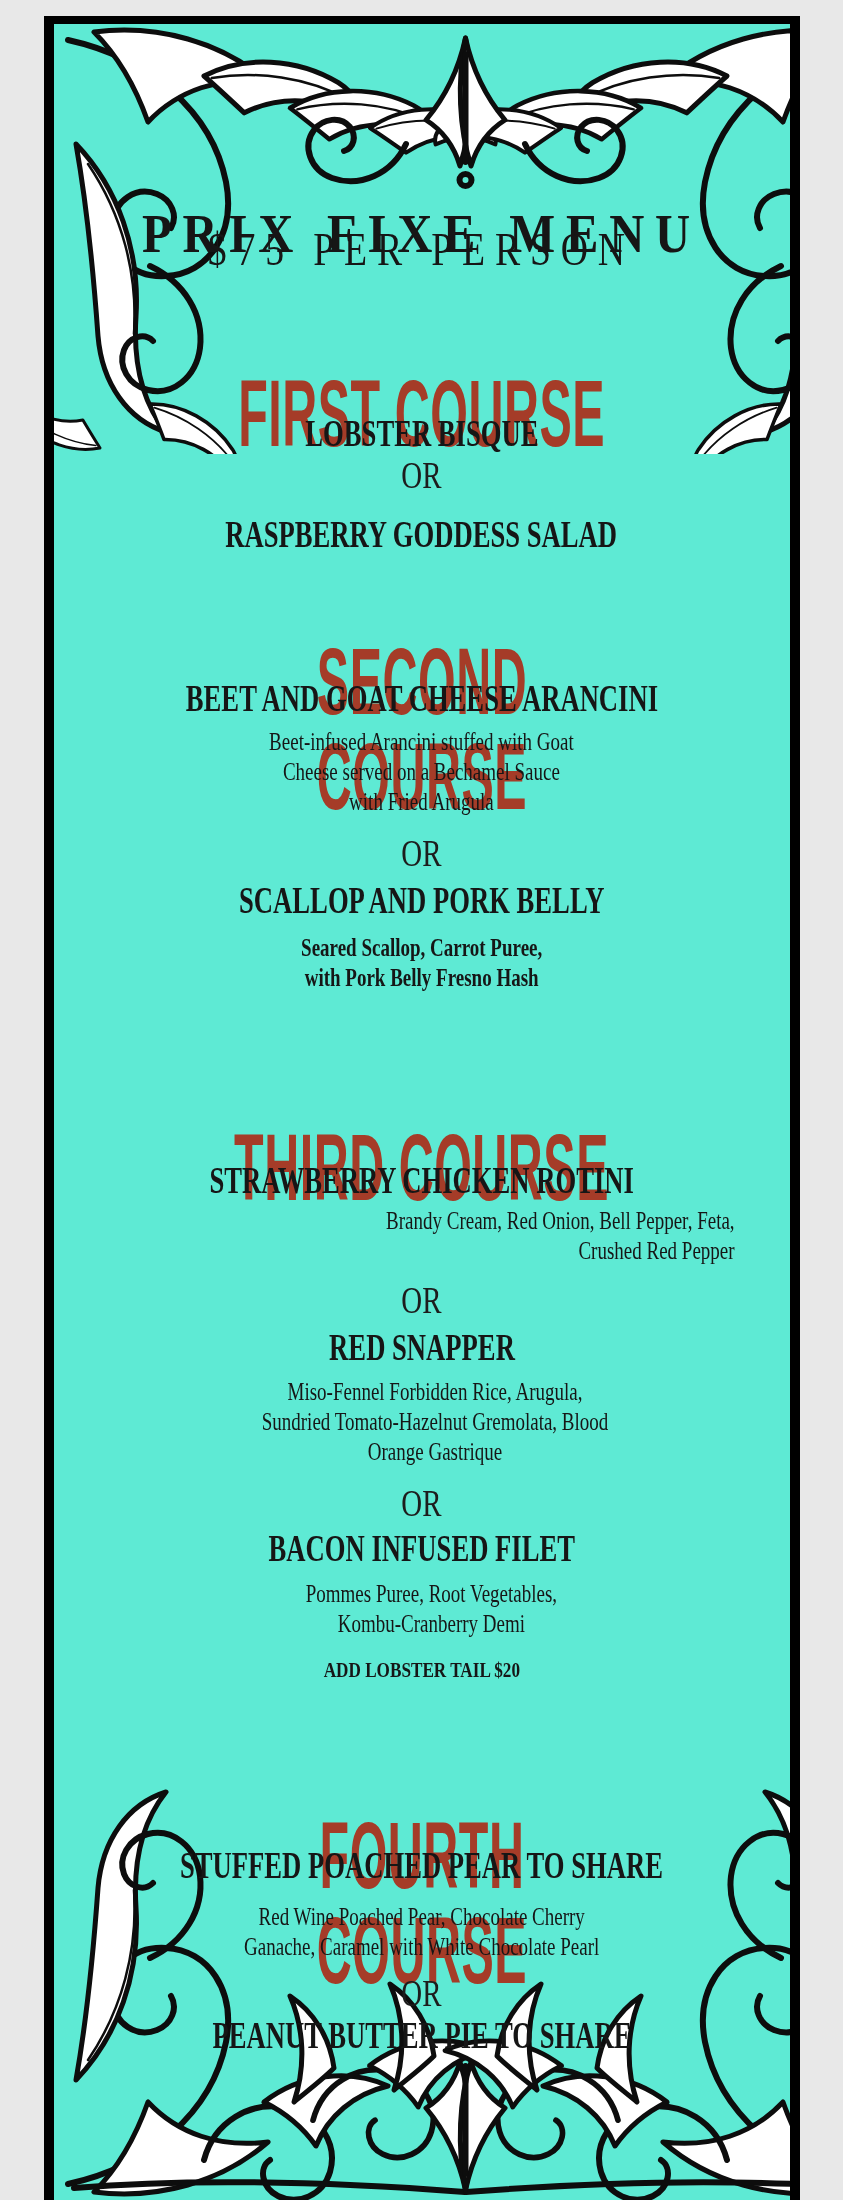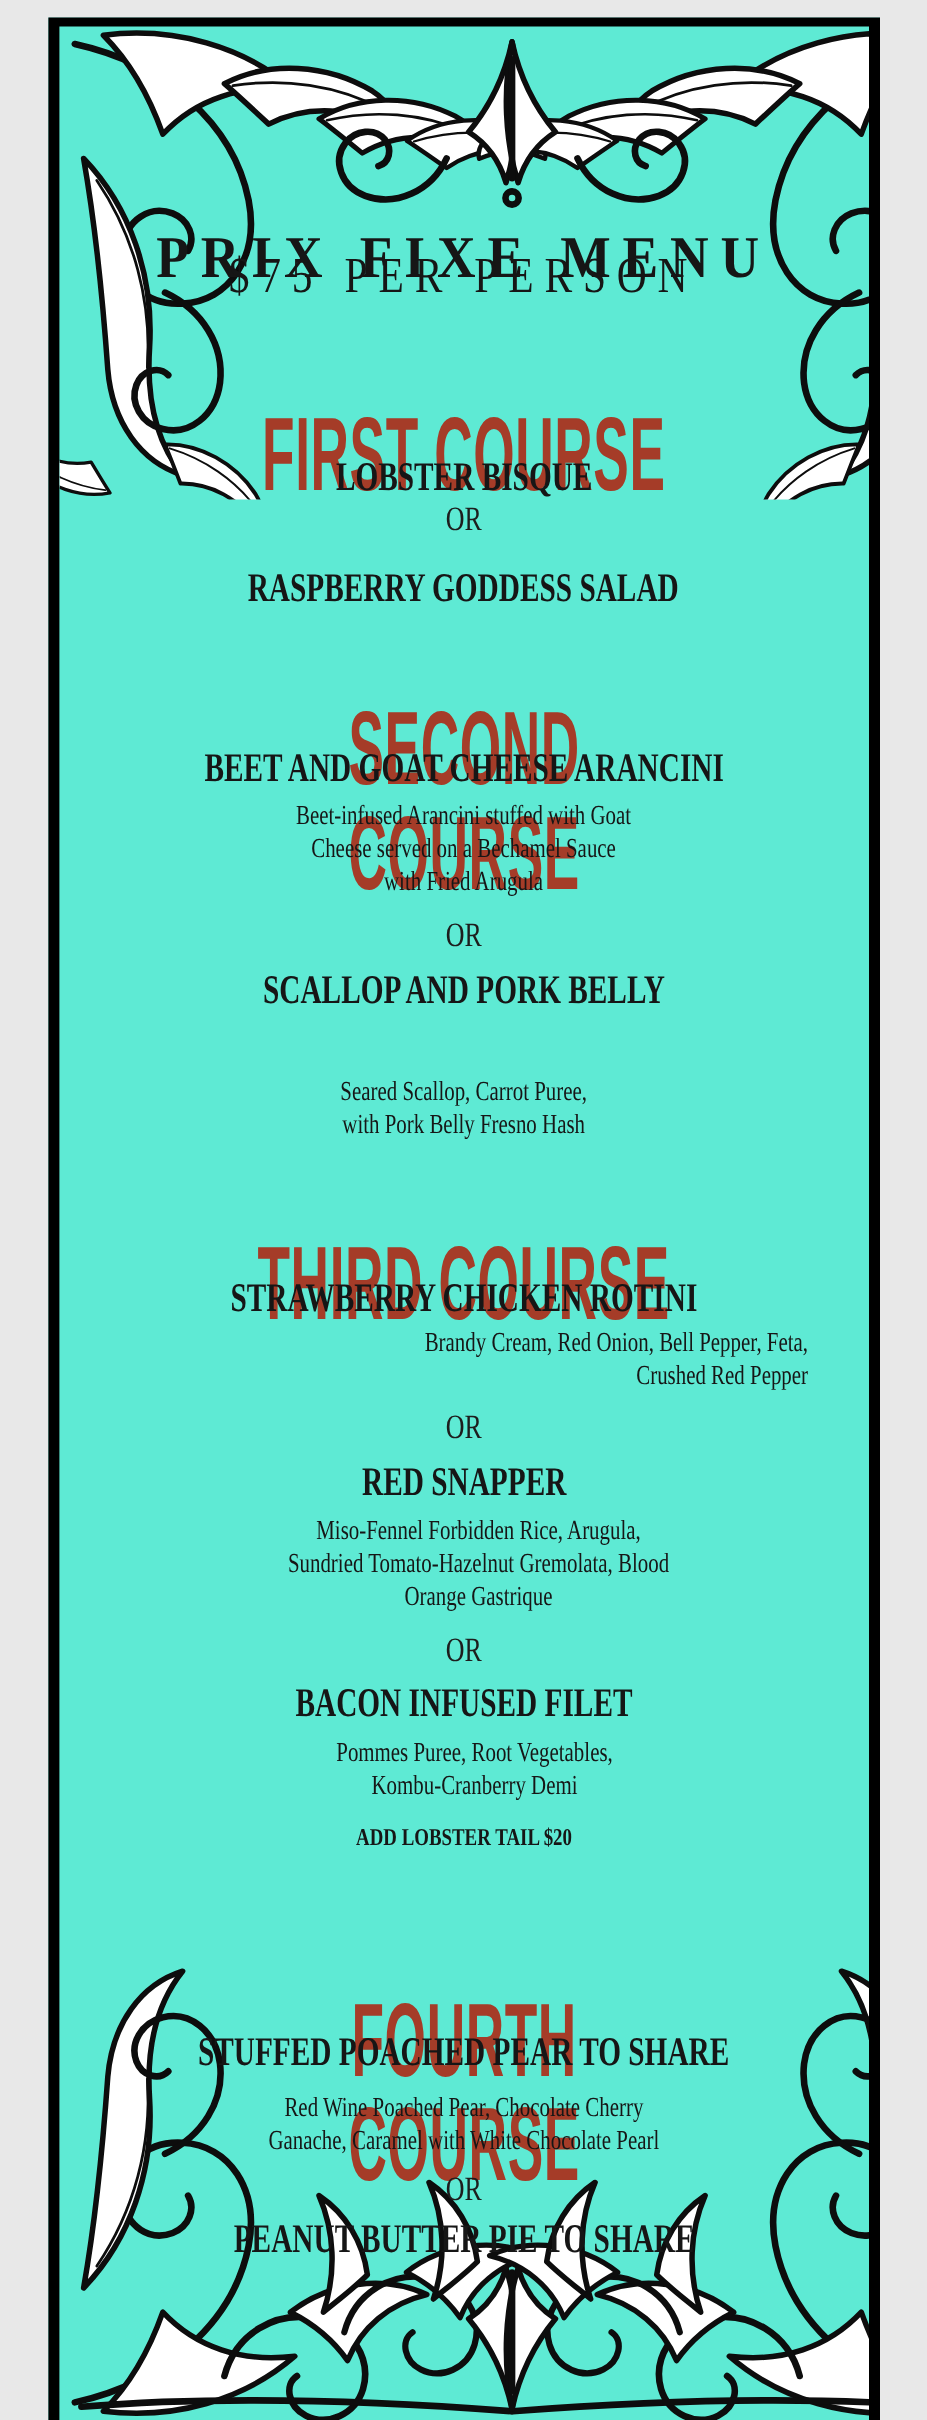--- a/index.html
+++ b/index.html
@@ -30,28 +30,28 @@
   .course-h .cx{transform:scaleX(.51);letter-spacing:1px;}
   .h-1{top:263px;} .h-2{top:531px;} .h-3{top:1017px;} .h-4{top:1705px;}
 
   .item{font-weight:700;font-size:37px;}
   .item .cx{transform:scaleX(.72);}
   .i-lobster{top:391px;} .i-rasp{top:492px;}
   .i-beet{top:656px;} .i-scallop{top:858px;}
   .i-straw{top:1138px;} .i-snapper{top:1305px;} .i-bacon{top:1506px;}
   .i-pear{top:1823px;} .i-pie{top:1993px;}
 
-  .or{font-size:31px;color:#1d1d1d;}
+  .or{font-size:38px;color:#1d1d1d;}
   .or .cx{transform:scaleX(.76);}
   .or-1{top:432px;} .or-2{top:810px;} .or-3{top:1257px;}
   .or-4{top:1460px;} .or-5{top:1950px;}
 
   .desc{font-size:25px;line-height:30px;}
   .desc .cx{transform:scaleX(.76);}
-  .d-beet{top:703px;} .d-scallop{top:954px;} .d-straw{top:1182px;text-align:right;}
+  .d-beet{top:703px;} .d-scallop{top:909px;font-weight:bold;} .d-straw{top:1182px;text-align:right;}
   .d-snapper{top:1353px;padding-left:28px;} .d-bacon{top:1555px;padding-left:20px;} .d-pear{top:1878px;}
 
   .note{top:1635px;font-weight:700;font-size:22px;}
   .note .cx{transform:scaleX(.78);}
 
   
   .orn{position:absolute;left:0;pointer-events:none;}
   .orn-top{top:0;}
   .orn-bottom{bottom:0;}
   .st{fill:none;stroke:#0d0d0d;stroke-width:6;stroke-linecap:round;}

